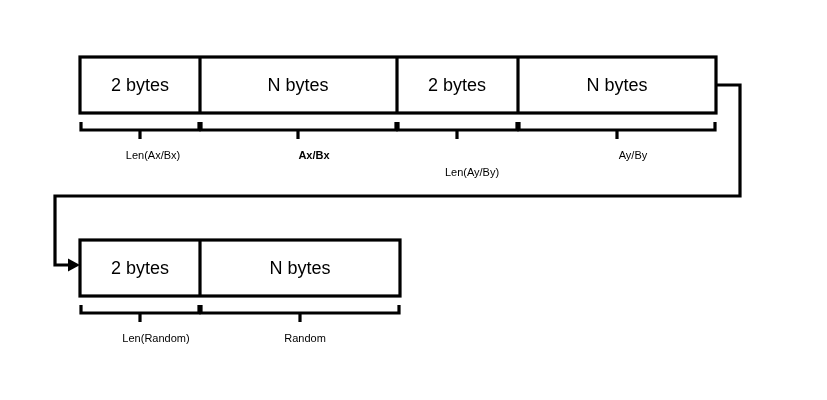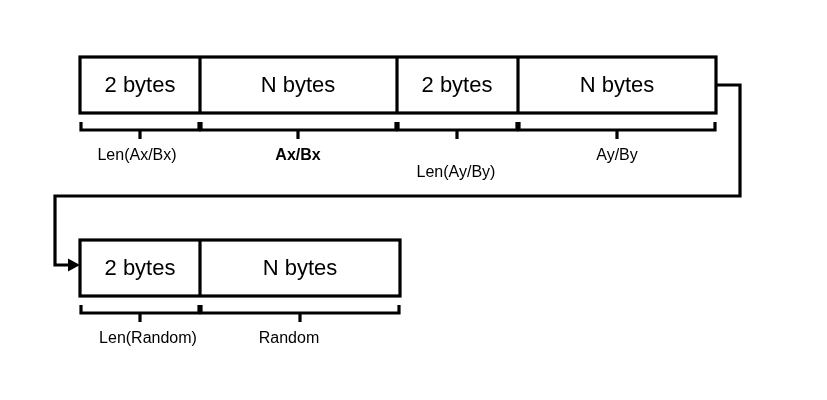--- a/index.html
+++ b/index.html
@@ -21,35 +21,36 @@
   }
   #diagram-svg {
     position: absolute;
     top: 0;
     left: 0;
     width: 827px;
     height: 400px;
   }
   .field-label {
     position: absolute;
-    font-size: 22px;
+    font-size: 18px;
     line-height: 1;
     color: #000000;
     text-align: center;
     white-space: nowrap;
     transform: translate(-50%, -50%);
   }
   .brace-label {
     position: absolute;
-    font-size: 16px;
+    font-size: 11px;
     line-height: 1;
     color: #000000;
     text-align: center;
     white-space: nowrap;
     transform: translate(-50%, -50%);
+    margin-left: 16px;
   }
 </style>
 </head>
 <body>
 
 <div id="diagram-root">
 
   <svg id="diagram-svg" viewBox="0 0 827 400">
 
     <g>
@@ -95,16 +96,16 @@
   <div class="field-label" style="left:617px; top:85px;">N bytes</div>
 
   <div class="brace-label" style="left:137px; top:155px;">Len(Ax/Bx)</div>
   <div class="brace-label" style="left:298px; top:155px;font-weight:bold;">Ax/Bx</div>
   <div class="brace-label" style="left:456px; top:172px;">Len(Ay/By)</div>
   <div class="brace-label" style="left:617px; top:155px;">Ay/By</div>
 
   <div class="field-label" style="left:140px; top:268px;">2 bytes</div>
   <div class="field-label" style="left:300px; top:268px;">N bytes</div>
 
-  <div class="brace-label" style="left:148px; top:338px;text-align:right;">Len(Random)</div>
+  <div class="brace-label" style="left:140px; top:338px;text-align:right;">Len(Random)</div>
   <div class="brace-label" style="left:289px; top:338px;">Random</div>
 
 </div>
 
 </body></html>

